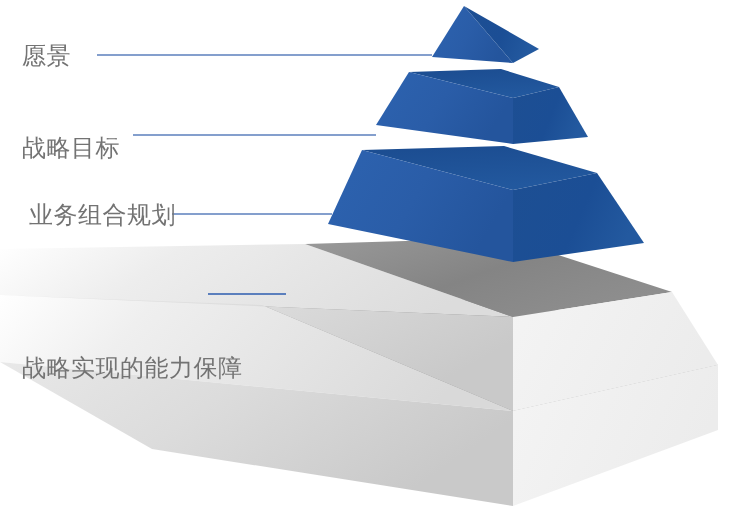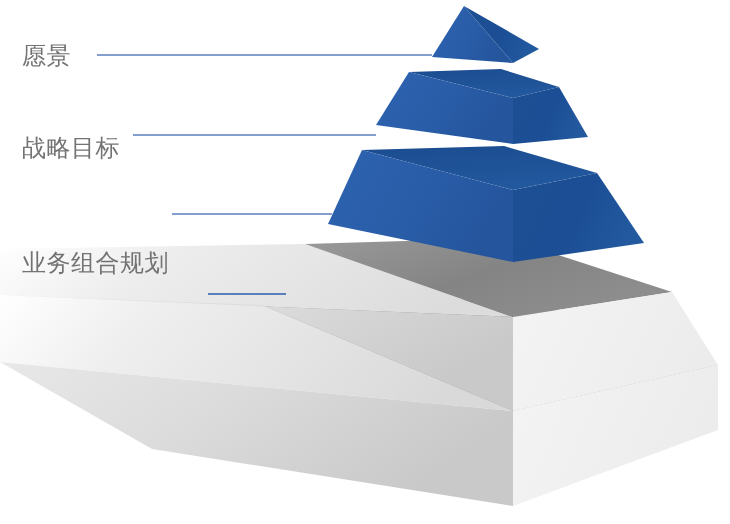--- a/index.html
+++ b/index.html
@@ -28,21 +28,21 @@
     position: absolute;
     color: #737373;
     font-size: 24px;
     line-height: 1;
     letter-spacing: 0.5px;
     white-space: nowrap;
     font-family: "Liberation Sans", "DejaVu Sans", sans-serif;
   }
   .lbl-0 { left: 22px;  top: 44px; }
   .lbl-1 { left: 22px;  top: 124px; margin-top: 12px; }
-  .lbl-2 { left: 22px;  top: 203px; margin-top: 48px; }
+  .lbl-2 { left: 29px;  top: 203px; }
   .lbl-3 { left: 22px;  top: 283px; }
   .lbl-4 { left: 22px;  top: 356px; }
 </style>
 </head>
 <body>
 
 <div id="stage">
 
   <svg id="diagram-svg" viewBox="0 0 730 524">
     <defs>
@@ -129,14 +129,15 @@
       <line x1="97" y1="55" x2="432" y2="55" stroke="#5b7fbd" stroke-width="1.6"></line>
       <line x1="133" y1="135" x2="376" y2="135" stroke="#5b7fbd" stroke-width="1.6"></line>
       <line x1="172" y1="214" x2="332" y2="214" stroke="#5b7fbd" stroke-width="1.6"></line>
       <line x1="208" y1="294" x2="286" y2="294" stroke="#5b7fbd" stroke-width="1.8"></line>
     </g>
   </svg>
 
   <div class="label lbl-0">愿景</div>
   <div class="label lbl-1">战略目标</div>
   <div class="label lbl-2">业务组合规划</div>
+  <div class="label lbl-4">战略实现的能力保障</div>
 
 </div>
 
 </body></html>

